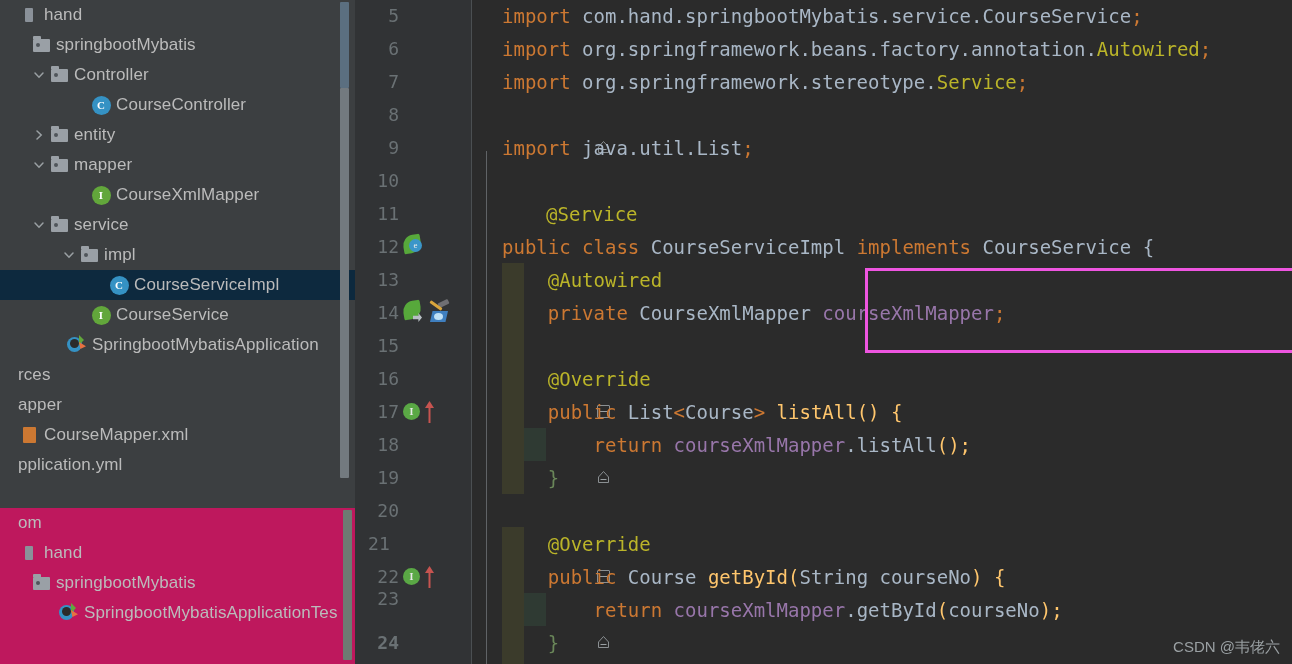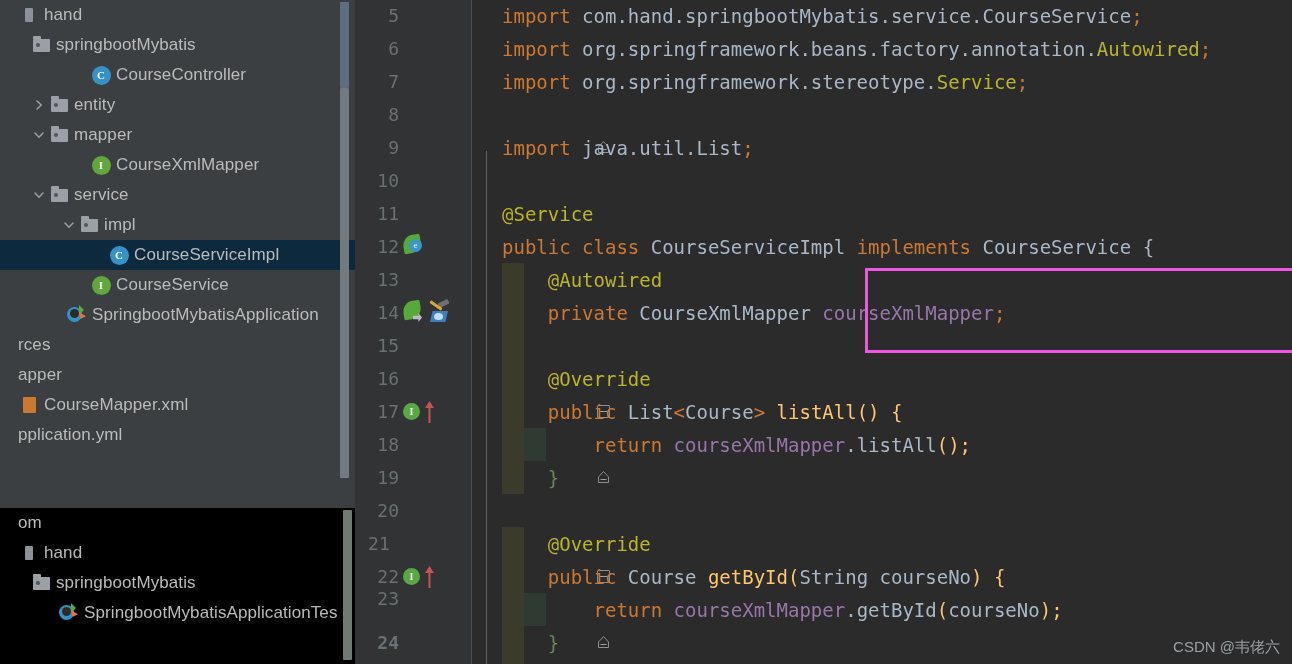--- a/index.html
+++ b/index.html
@@ -19,21 +19,21 @@
     flex: 0 0 355px;
     overflow: hidden;
   }
   #tree-upper {
     position: absolute; left: 0; top: 0; width: 355px; height: 508px;
     background: #3c3f41;
     overflow: hidden;
   }
   #tree-lower {
     position: absolute; left: 0; top: 508px; width: 355px; height: 156px;
-    background: #000000;
+    background: #be185d;
     overflow: hidden;
   }
   .tree-row {
     position: relative;
     height: 30px;
     display: flex; align-items: center;
     white-space: nowrap;
     font-size: 17px;
     color: #bbbbbb;
     padding-left: 0;
@@ -275,20 +275,32 @@
           </span>
           <span class="lbl">hand</span>
         </div>
         <div class="tree-row">
           <span style="display: inline-block; flex: 0 0 auto; width: 12px;"></span>
           <span class="tw"></span>
           <span class="ic">
             <span class="folder"></span>
           </span>
           <span class="lbl">springbootMybatis</span>
+        </div>
+        <div class="tree-row">
+          <span style="display: inline-block; flex: 0 0 auto; width: 30px;"></span>
+          <span class="tw">
+            <svg width="12" height="12" viewBox="0 0 12 12">
+              <path d="M2 4 L6 8.2 L10 4" fill="none" stroke="#9aa0a3" stroke-width="1.5" stroke-linecap="round"></path>
+            </svg>
+          </span>
+          <span class="ic">
+            <span class="folder"></span>
+          </span>
+          <span class="lbl">Controller</span>
         </div>
         <div class="tree-row">
           <span style="display: inline-block; flex: 0 0 auto; width: 72px;"></span>
           <span class="tw"></span>
           <span class="ic">
             <span class="cc">C</span>
           </span>
           <span class="lbl">CourseController</span>
         </div>
         <div class="tree-row">
@@ -580,21 +592,21 @@
             <path d="M3.5 10.5 L9.5 10.5" stroke="#9aa0a3" stroke-width="1"></path>
           </svg></div>
       </div>
     <div id="code-layer">
         <div class="code" style="top: -1px;"><span class="kw">import </span><span class="typ">com.hand.springbootMybatis.service.CourseService</span><span class="pun">;</span></div>
         <div class="code" style="top: 32px;"><span class="kw">import </span><span class="typ">org.springframework.beans.factory.annotation.</span><span class="ann">Autowired</span><span class="pun">;</span></div>
         <div class="code" style="top: 65px;"><span class="kw">import </span><span class="typ">org.springframework.stereotype.</span><span class="ann">Service</span><span class="pun">;</span></div>
         <div class="code" style="top: 98px;"></div>
         <div class="code" style="top: 131px;"><span class="kw">import </span><span class="typ">java.util.List</span><span class="pun">;</span></div>
         <div class="code" style="top: 164px;"></div>
-        <div class="code" style="top: 197px;"><span class="ann">@Service</span></div>
+        <div class="code" style="top: 197px; margin-left: 44px;"><span class="ann">@Service</span></div>
         <div class="code" style="top: 230px; align-items: center;"><span class="kw">public class </span><span class="typ">CourseServiceImpl </span><span class="kw">implements </span><span class="typ">CourseService</span><span class="typ"> {</span></div>
         <div class="code" style="top: 263px;"><span class="ann">    @Autowired</span></div>
         <div class="code" style="top: 296px;"><span class="typ">    </span><span class="kw">private </span><span class="typ">CourseXmlMapper </span><span class="fld">courseXmlMapper</span><span class="pun">;</span></div>
         <div class="code" style="top: 329px;"></div>
         <div class="code" style="top: 362px;"><span class="ann">    @Override</span></div>
         <div class="code" style="top: 395px;"><span class="typ">    </span><span class="kw">public </span><span class="typ">List</span><span class="pun">&lt;</span><span class="typ">Course</span><span class="pun">&gt; </span><span class="mth">listAll</span><span class="mth">() {</span></div>
         <div class="code" style="top: 428px;"><span class="typ">        </span><span class="kw">return </span><span class="fld">courseXmlMapper</span><span class="typ">.</span><span class="typ">listAll</span><span class="mth">();</span></div>
         <div class="code" style="top: 461px;"><span class="grn">    }</span></div>
         <div class="code" style="top: 494px;"></div>
         <div class="code" style="top: 527px;"><span class="ann">    @Override</span></div>

